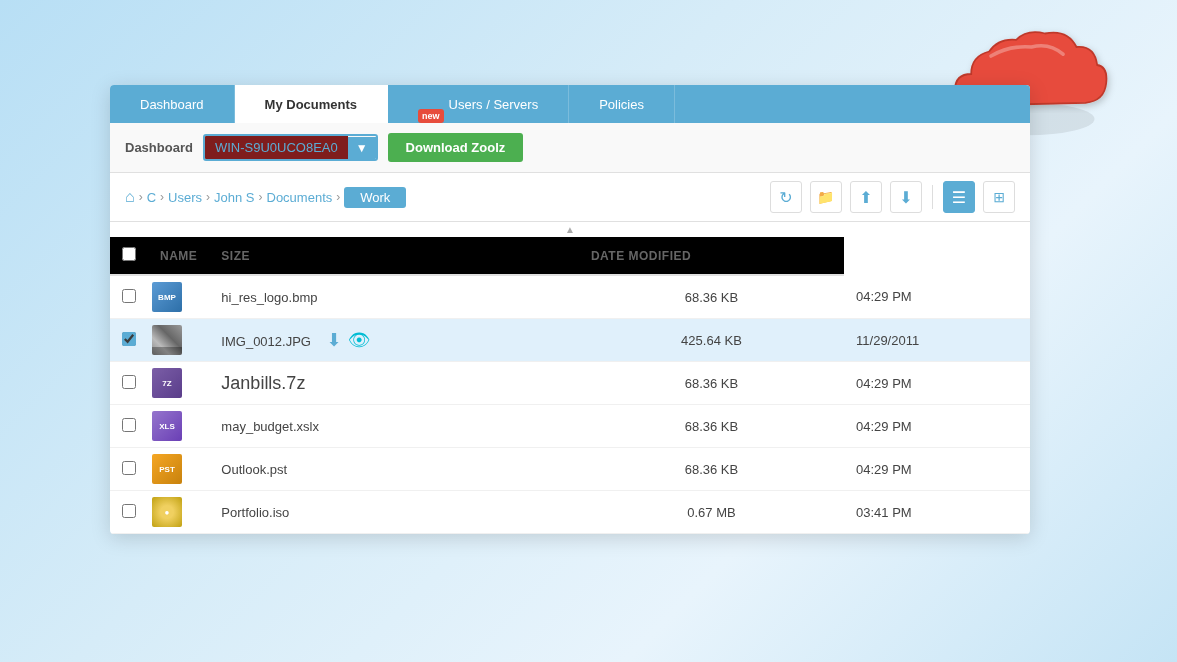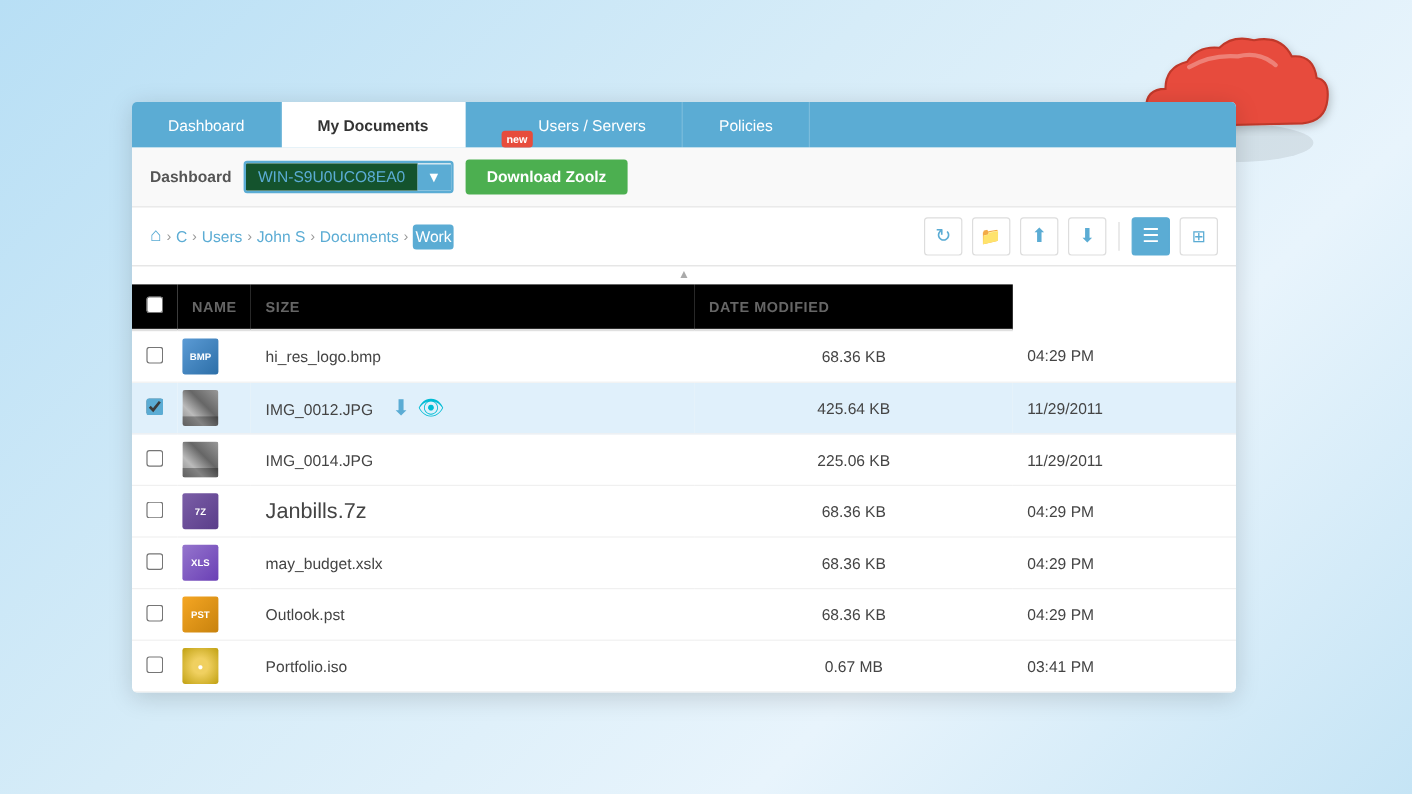--- a/index.html
+++ b/index.html
@@ -86,21 +86,21 @@
       display: flex;
       align-items: center;
       border: 2px solid #5bacd4;
       border-radius: 3px;
       overflow: hidden;
     }
     .computer-select-value {
       padding: 4px 10px;
       font-size: 13px;
       color: #5bacd4;
-      background: #14532d;
+      background: #7f1d1d;
       min-width: 140px;
     }
     .computer-select-arrow {
       background: #5bacd4;
       color: #fff;
       padding: 4px 8px;
       font-size: 12px;
       cursor: pointer;
     }
     .download-btn {
@@ -134,21 +134,21 @@
       font-size: 12px;
     }
     .breadcrumb-item {
       color: #5bacd4;
       font-size: 13px;
       cursor: pointer;
     }
     .breadcrumb-item.active {
       background: #5bacd4;
       color: #fff;
-      padding: 3px 2px;
+      padding: 3px 16px;
       border-radius: 3px;
     }
 
     
     .breadcrumb-actions {
       margin-left: auto;
       display: flex;
       align-items: center;
       gap: 8px;
     }
@@ -367,37 +367,20 @@
       </span>
     </td>
     <td class="size-col">425.64 KB</td>
     <td class="date-col">11/29/2011</td>
   </tr>
         <tr>
     <td class="checkbox-cell">
       <input type="checkbox" style="">
     </td>
     <td style="width:40px;padding:6px 4px;">
-            <div style="width:30px;height:30px;background:linear-gradient(135deg, #888, #444);border-radius:2px;overflow:hidden;position:relative;">
-      <div style="width:100%;height:100%;background:linear-gradient(45deg,#888 0%,#bbb 30%,#666 60%,#999 100%);"></div>
-      <div style="position:absolute;bottom:0;left:0;right:0;height:8px;background:rgba(0,0,0,0.3);"></div>
-    </div>
-          </td>
-    <td>
-      <span style="font-size:13px;color:#444;">IMG_0014.JPG</span>
-      
-    </td>
-    <td class="size-col">225.06 KB</td>
-    <td class="date-col">11/29/2011</td>
-  </tr>
-        <tr>
-    <td class="checkbox-cell">
-      <input type="checkbox" style="">
-    </td>
-    <td style="width:40px;padding:6px 4px;">
             <div style="width:30px;height:30px;background:linear-gradient(135deg, #7b5ea7, #5a3d8a);border-radius:2px;display:flex;align-items:center;justify-content:center;font-size:8px;font-weight:bold;color:#fff;">7Z</div>
           </td>
     <td>
       <span style="font-size:18px;color:#444;">Janbills.7z</span>
       
     </td>
     <td class="size-col">68.36 KB</td>
     <td class="date-col">04:29 PM</td>
   </tr>
         <tr>

